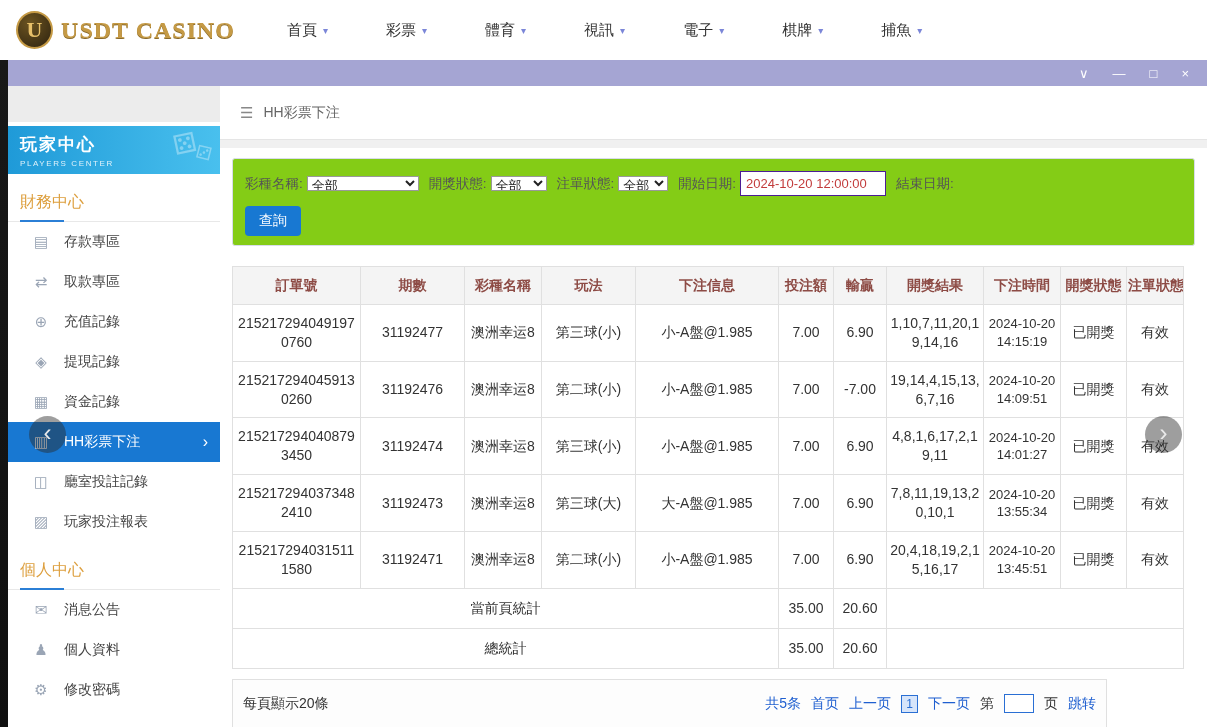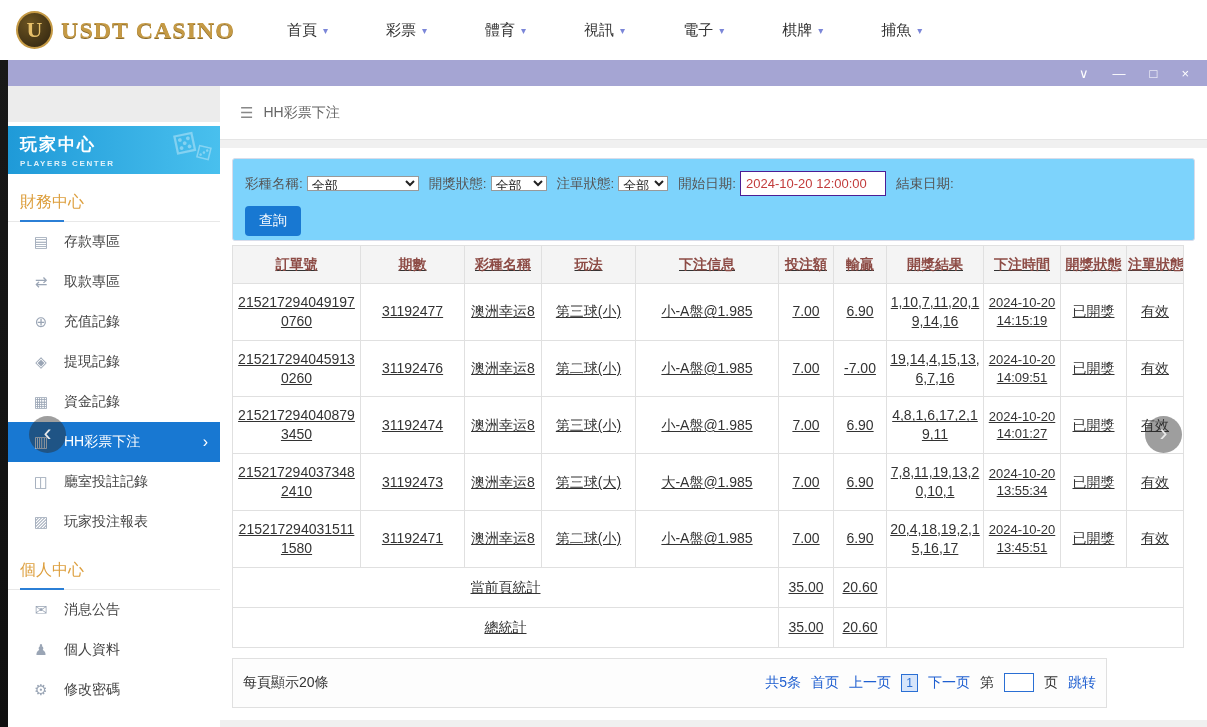--- a/index.html
+++ b/index.html
@@ -44,21 +44,21 @@
 
   .window { position: absolute; top: 86px; left: 8px; width: 1199px; height: 641px; display: flex; z-index: 2; }
 
   
   .sidebar { width: 212px; background: #fff; flex: none; position: relative; margin-top: 36px; }
   .side-header {
     margin-top: 4px; height: 48px; background: linear-gradient(90deg, #1f9ad8, #49c0ee);
     color: #fff; padding: 7px 12px; position: relative; overflow: hidden;
   }
   .side-header .t1 { font-size: 17px; font-weight: bold; letter-spacing: 2px; }
-  .side-header .t2 { font-size: 8px; letter-spacing: 1.6px; opacity: .85; margin-top: 3px; font-weight: bold; }
+  .side-header .t2 { font-size: 8px; letter-spacing: 1.6px; opacity: .85; margin-top: 3px; }
   .dice { position: absolute; right: 8px; top: 2px; color: rgba(255,255,255,.35); }
   .dice .d1 { font-size: 27px; display: inline-block; transform: rotate(-12deg); }
   .dice .d2 { font-size: 18px; display: inline-block; transform: rotate(14deg); position: relative; top: 6px; }
 
   .side-section {
     margin-top: 12px; padding: 6px 12px 8px; font-size: 16px;
     color: var(--section-orange, #dd9f3e); position: relative; border-bottom: 1px solid #e8e8e8;
   }
   .side-section::after {
     content: ""; position: absolute; left: 12px; bottom: -1px; width: 44px; height: 2px; background: #2b7fd6;
@@ -75,38 +75,38 @@
   
   .main { flex: 1; background: #f0f0f0; min-width: 0; }
   .crumb-bar {
     height: 54px; background: #fff; display: flex; align-items: center; gap: 10px;
     padding-left: 20px; color: #666; font-size: 14px; border-bottom: 1px solid #e5e5e5;
   }
   .crumb-icon { color: #888; font-size: 15px; }
 
   .content { margin-top: 8px; background: #fff; padding: 10px 12px 12px; }
 
-  .filter-panel { background: #7dd3fc; border: 1px solid #d8dcea; border-radius: 3px; padding: 12px 12px 4px; }
+  .filter-panel { background: #84cc16; border: 1px solid #d8dcea; border-radius: 3px; padding: 12px 12px 9px; }
   .filter-row { display: flex; align-items: center; gap: 10px; }
   .fgroup { display: flex; align-items: center; gap: 4px; }
   .fgroup label { font-size: 13.5px; color: #555; white-space: nowrap; }
   select.ctl { height: 15px; font-size: 13px; color: #222; border: 1px solid #999; background: #fff; }
   .sel-lottery { width: 112px; }
   .sel-small { width: 56px; }
   .sel-xsmall { width: 50px; }
   input.date {
     width: 146px; height: 25px; border: 1px solid #4c1d95; font-size: 13px;
     color: var(--date-red, #c23b3b); padding: 0 5px; background: #fff;
   }
   .search-btn {
     margin-top: 10px; width: 56px; height: 30px; background: var(--accent-blue, #1878d2);
     color: #fff; border: none; border-radius: 4px; font-size: 14px; cursor: pointer;
   }
 
-  .bet-table { margin-top: 4px; border-collapse: collapse; table-layout: fixed; width: 951px; font-size: 14px; color: #333; text-decoration: underline; }
+  .bet-table { margin-top: 20px; border-collapse: collapse; table-layout: fixed; width: 951px; font-size: 14px; color: #333; }
   .bet-table th, .bet-table td { border: 1px solid #e0e0e0; text-align: center; vertical-align: middle; padding: 9px 3px; line-height: 1.35; }
   .bet-table th {
     background: #f4f4f4; color: var(--table-header-text, #8d4b45); font-weight: bold;
     white-space: nowrap; overflow: hidden; padding: 9px 1px;
   }
   td.c-order, td.c-result { word-break: break-all; }
   td.c-time { font-size: 13px; padding: 9px 1px; }
   tr.summary td { padding: 10px 3px; }
 
   .pager {

